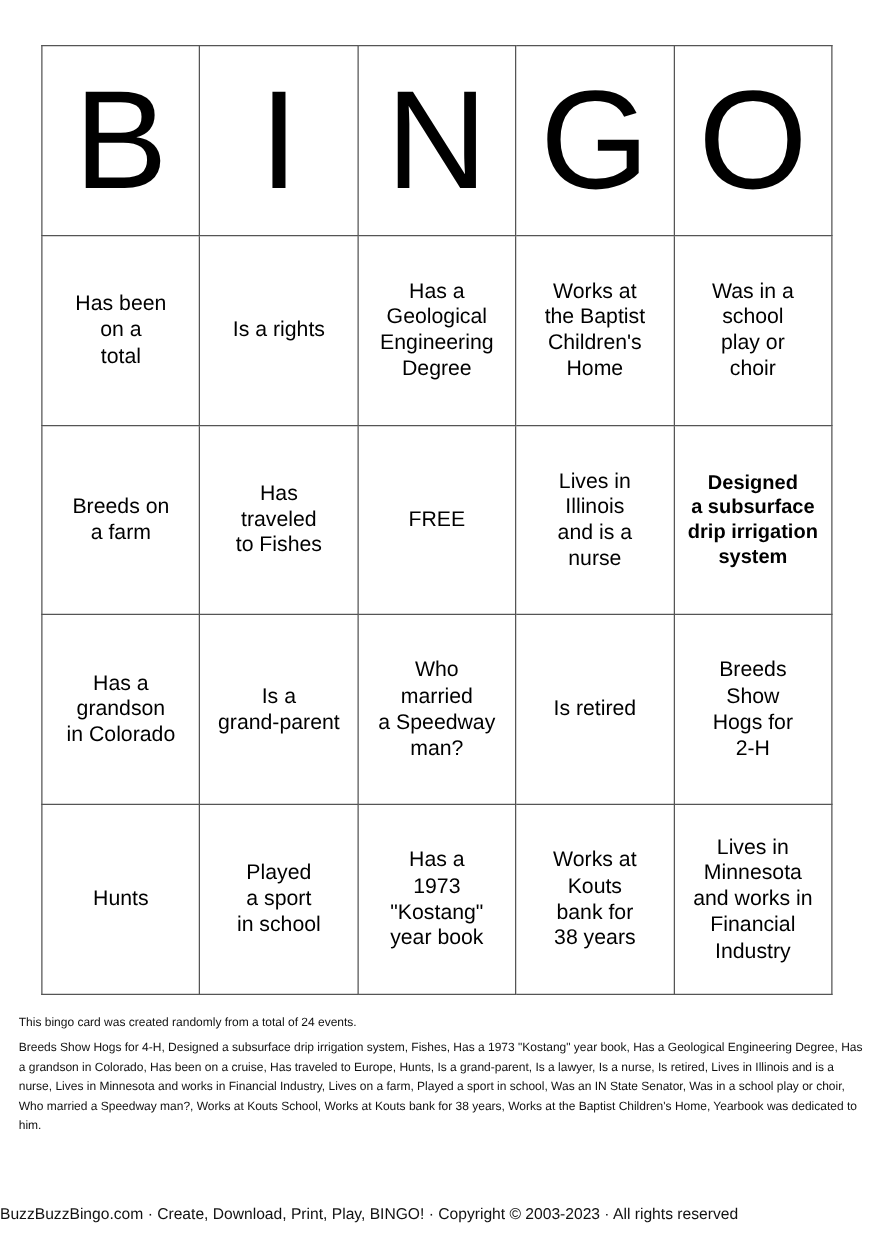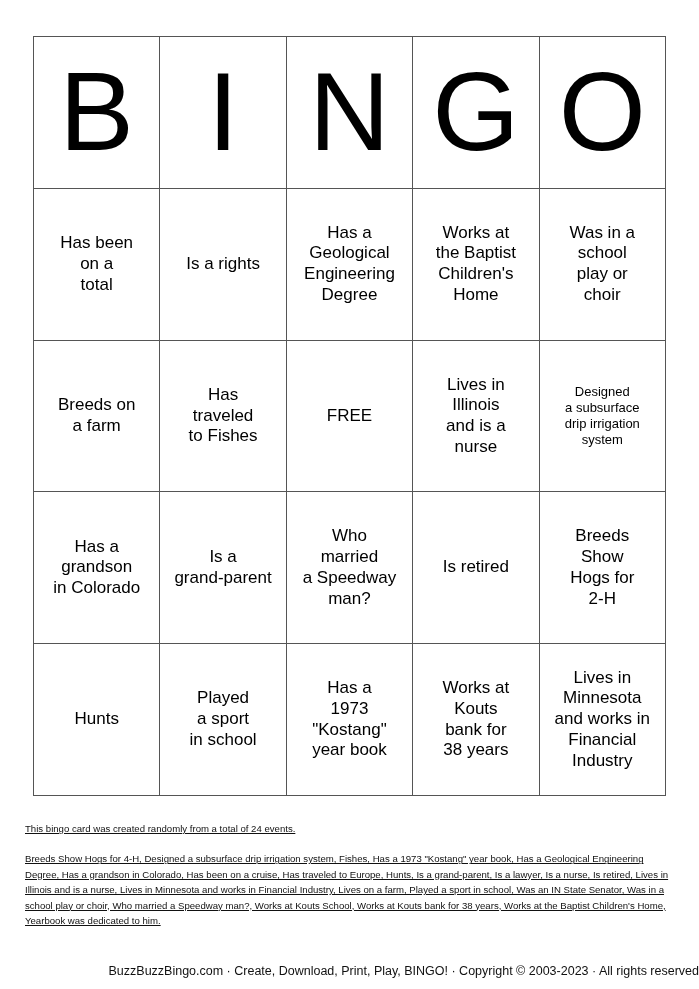--- a/index.html
+++ b/index.html
@@ -5,22 +5,22 @@
   html, body { margin:0; padding:0; background:#ffffff; }
   body { width:699px; height:989px; position:relative; overflow:hidden; font-family:"Liberation Sans", sans-serif; color:#000; }
   .card { position:absolute; left:33px; top:36px; width:633px; height:760px; border-collapse:collapse; table-layout:fixed; }
   .card td { border:1px solid #555; text-align:center; vertical-align:middle; padding:0 4px; line-height:1.22; }
   .card tr.hdr td { height:125px; font-size:112px; line-height:1; padding:0; }
   .card tr.row td { height:125px; font-size:17px; }
   .card td.sm { font-size:14px; line-height:1.22; }
   .card td.xs { font-size:11.5px; line-height:1.22; }
   .cell-text { display:inline-block; white-space:pre-line; }
   .note { position:absolute; left:10px; top:806px; width:685px; font-size:9.6px; line-height:15.4px; color:#111; }
-  .note p { margin:15px;text-decoration:underline; }
-  .footer { position:absolute; left:0; top:964px; width:699px; text-align:right; font-size:12.5px; color:#111; }
+  .note p { margin:5px; }
+  .footer { position:absolute; left:0; top:964px; width:699px; text-align:left; font-size:12.5px; color:#111; }
 </style>
 </head>
 <body>
 
 <table class="card">
   <tbody>
       <tr class="hdr">
     <td>B</td>
     <td>I</td>
     <td>N</td>
@@ -49,21 +49,21 @@
     <td><span class="cell-text">Breeds on
 a farm</span></td>
     <td><span class="cell-text">Has
 traveled
 to Fishes</span></td>
     <td><span class="cell-text">FREE</span></td>
     <td class="sm"><span class="cell-text">Lives in
 Illinois
 and is a
 nurse</span></td>
-    <td class="xs" style="font-size:13px;"><span class="cell-text">Designed
+    <td class="xs" style="font-size:16px;font-weight:bold;"><span class="cell-text">Designed
 a subsurface
 drip irrigation
 system</span></td>
   </tr>
   <tr class="row">
     <td><span class="cell-text">Has a
 grandson
 in Colorado</span></td>
     <td><span class="cell-text">Is a
 grand-parent</span></td>

